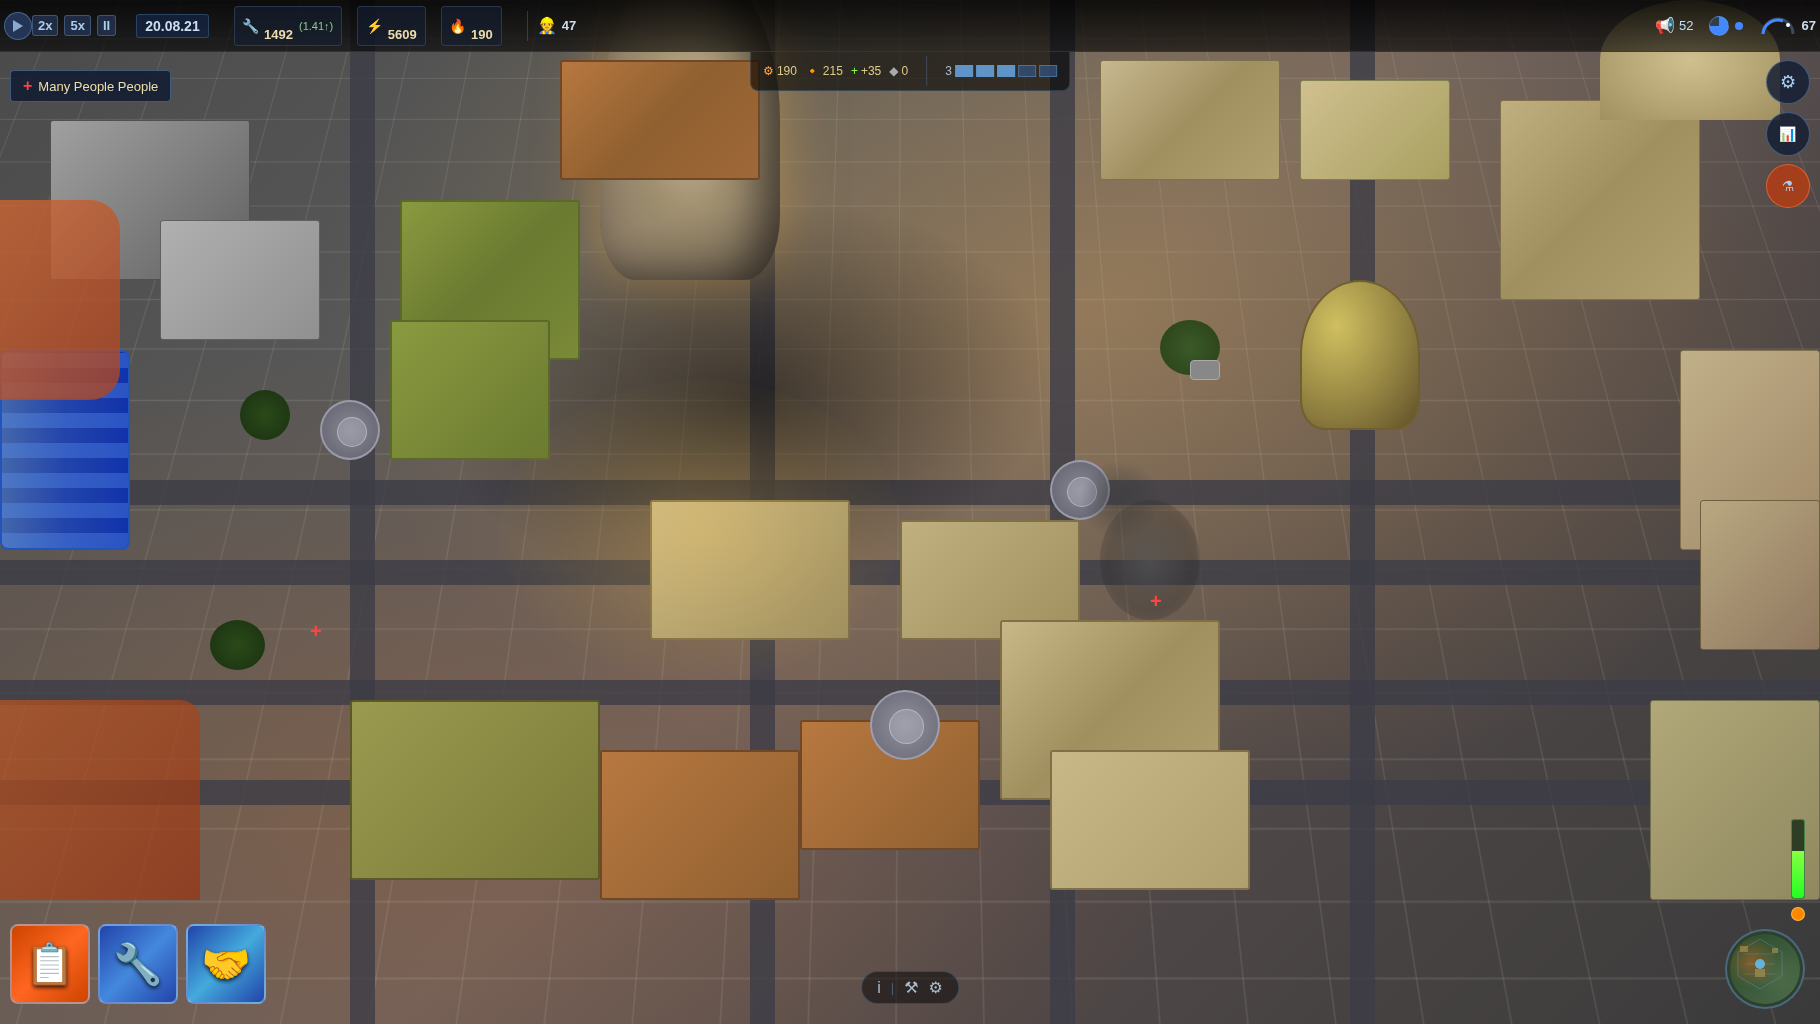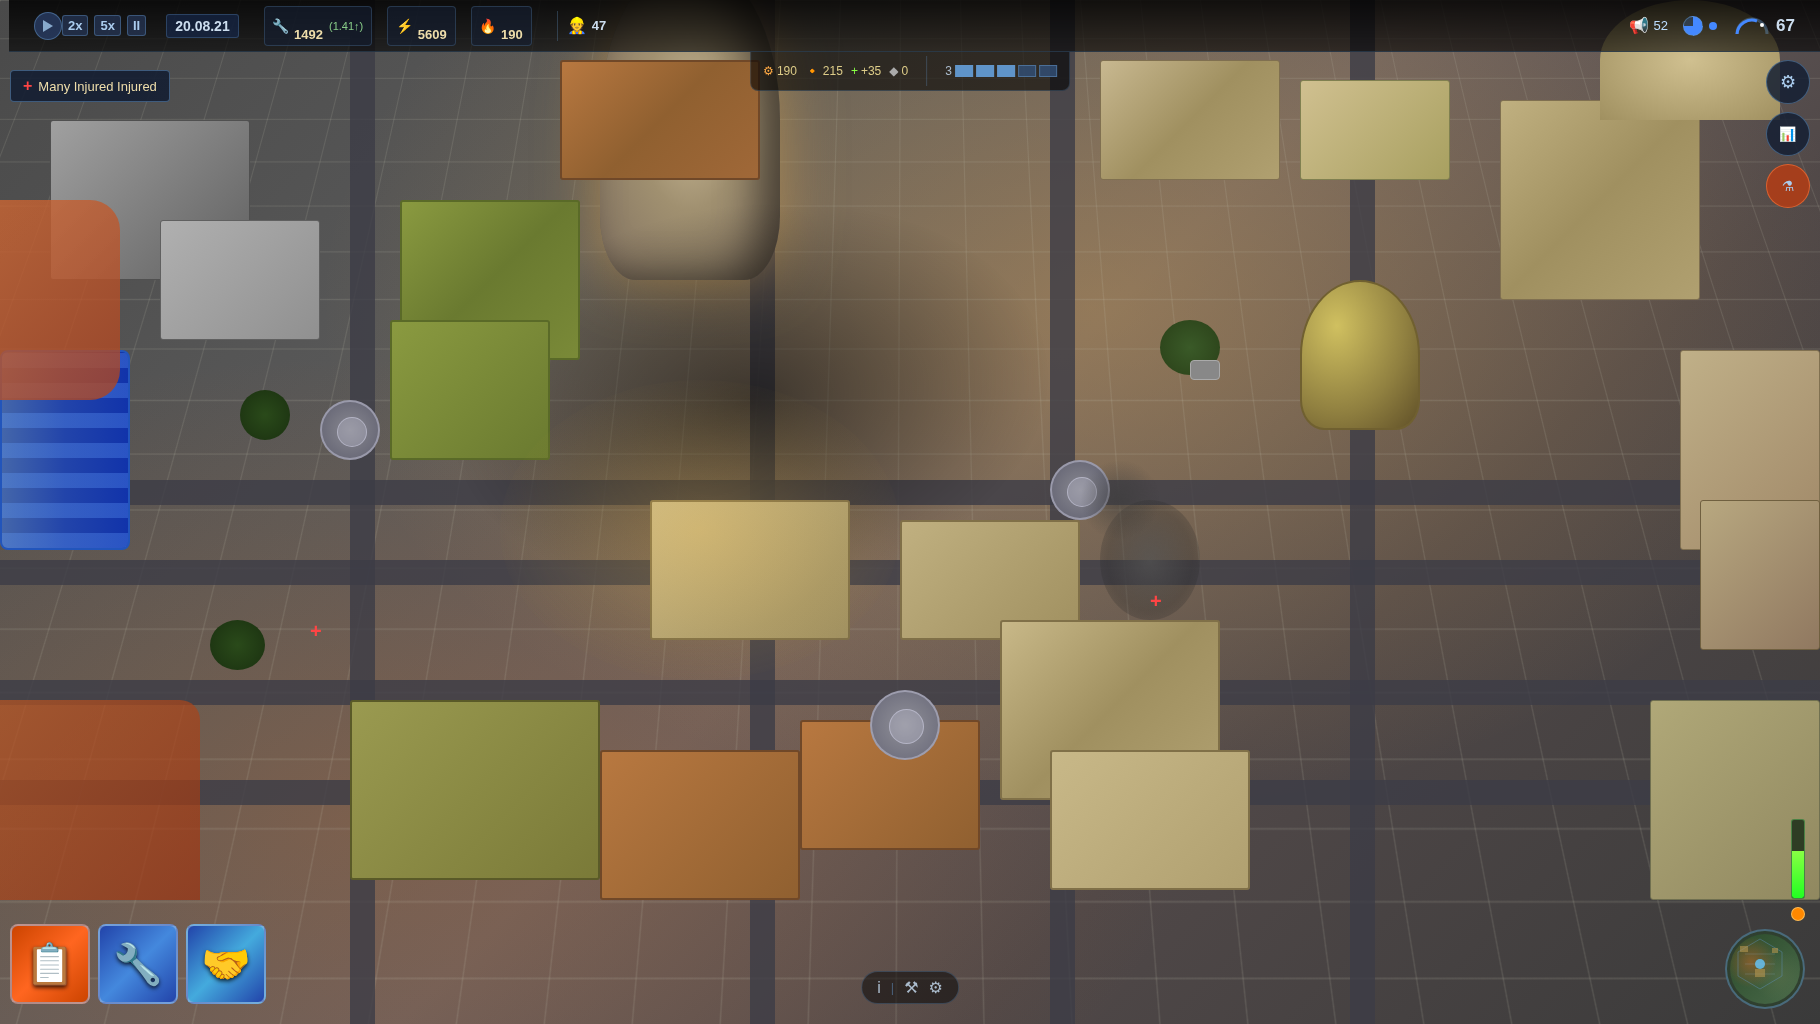--- a/index.html
+++ b/index.html
@@ -57,27 +57,27 @@
       top: 200px;
       background: radial-gradient(ellipse at center, rgba(0,0,0,0.5) 0%, transparent 70%);
       transform: skewX(-10deg);
       pointer-events: none;
     }
 
     
     #hud-top {
       position: absolute;
       top: 0;
-      left: 9px;
+      left: 0;
       right: 0;
       height: 52px;
       background: linear-gradient(to bottom, rgba(0,0,0,0.85) 0%, rgba(0,0,0,0.6) 100%);
       display: flex;
       align-items: center;
-      padding: 0 25px;
+      padding: 0 4px;
       z-index: 100;
       border-bottom: 1px solid rgba(100,150,200,0.3);
     }
 
     
     .speed-controls {
       display: flex;
       align-items: center;
       gap: 6px;
       margin-right: 20px;
@@ -564,21 +564,21 @@
       <div class="circular-progress"></div>
       <div style="width:8px; height:8px; border-radius:50%; background:#4488ff;"></div>
     </div>
 
     <div class="satisfaction-bar">
       <svg width="40" height="20" viewBox="0 0 40 20">
         <path d="M5,18 A15,15 0 0,1 35,18" stroke="rgba(100,150,200,0.4)" stroke-width="3" fill="none"></path>
         <path d="M5,18 A15,15 0 0,1 25,5" stroke="#4488ff" stroke-width="3" fill="none"></path>
         <circle cx="30" cy="9" r="2" fill="white"></circle>
       </svg>
-      <span style="color:#ccddee; font-size:17px; font-weight:bold;">67</span>
+      <span style="color:#ccddee; font-size:13px; font-weight:bold;">67</span>
     </div>
   </div>
 </div>
 
 <div id="hud-second-row">
   <div class="small-resource">
     <span style="color:#ffaa44;">⚙</span>
     <span>190</span>
   </div>
   <div class="small-resource">
@@ -601,21 +601,21 @@
     <div class="progress-segment filled"></div>
     <div class="progress-segment filled"></div>
     <div class="progress-segment filled"></div>
     <div class="progress-segment"></div>
     <div class="progress-segment"></div>
   </div>
 </div>
 
 <div id="alert-notification">
   <span class="alert-cross">+</span>
-  <span>Many Injured Injured</span>
+  <span>Many People People</span>
 </div>
 
 <div id="right-buttons">
   <div class="right-btn">
     <span>⚙</span>
   </div>
   <div class="right-btn">
     <span style="font-size:14px;">📊</span>
   </div>
   <div class="right-btn" style="background:rgba(180,60,20,0.85); border-color:rgba(255,120,60,0.6);">

